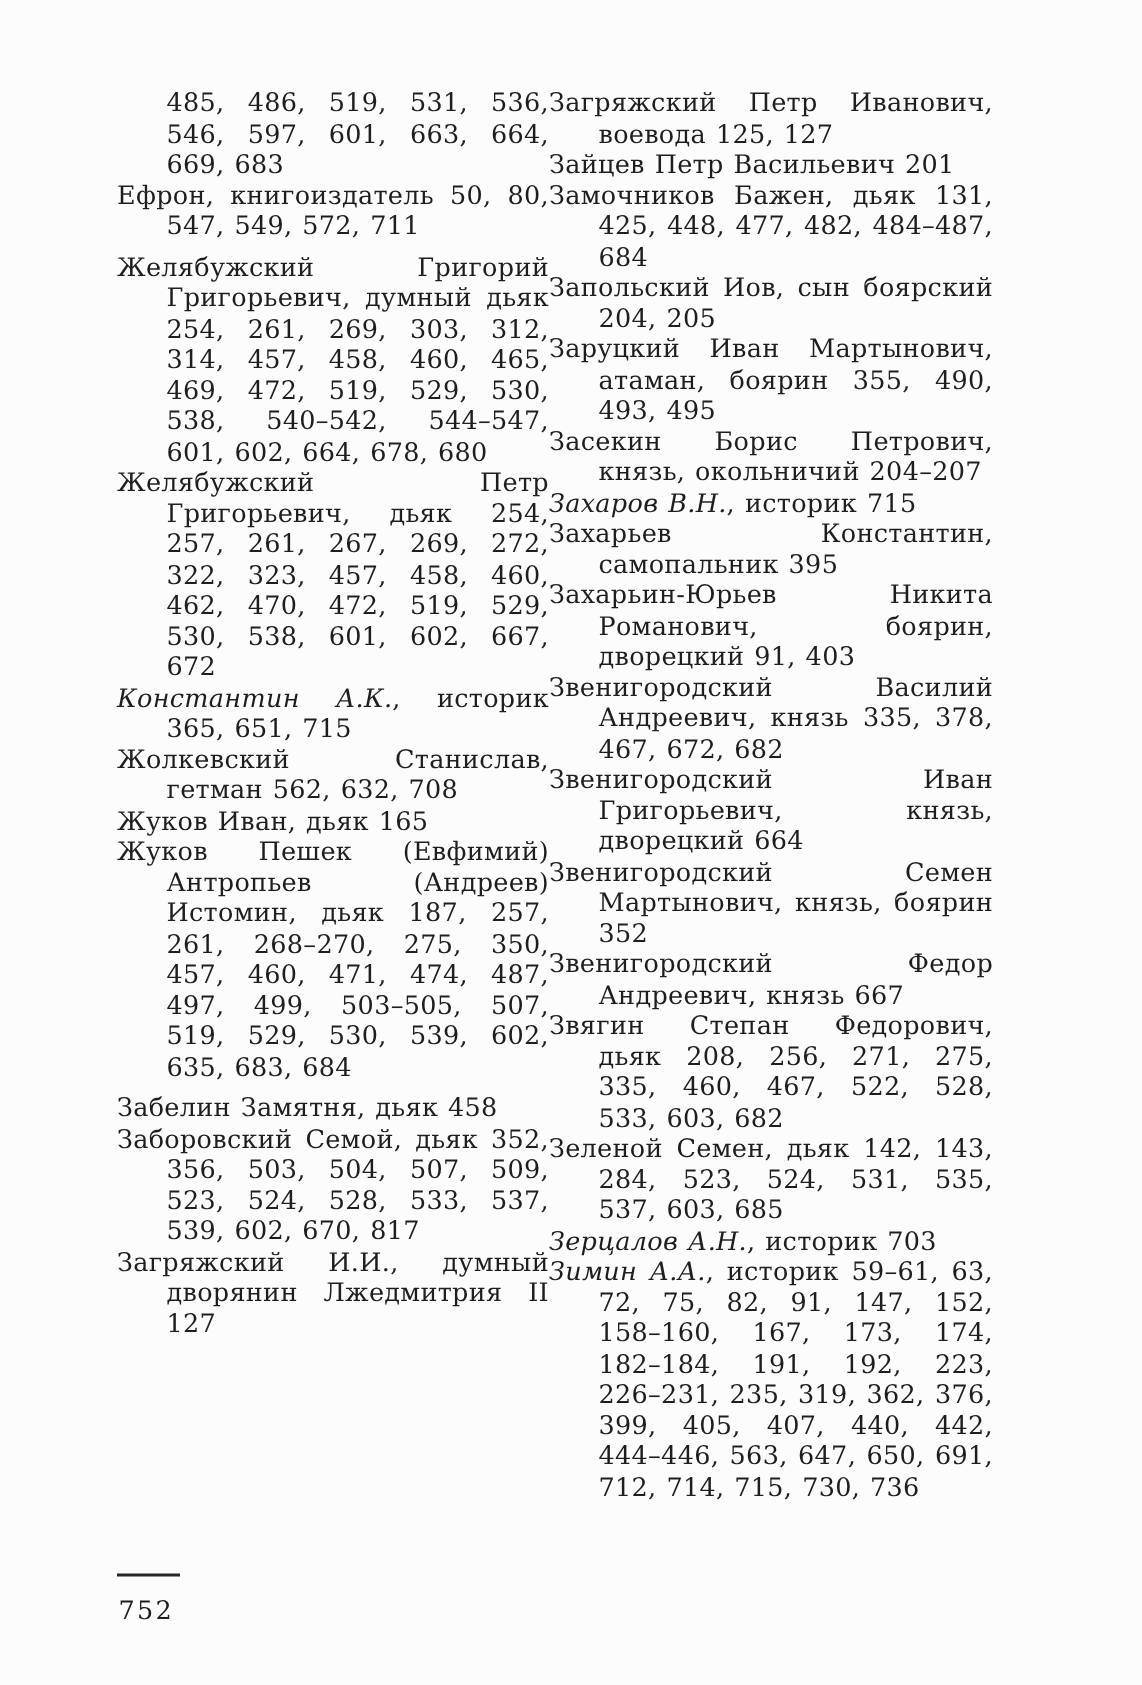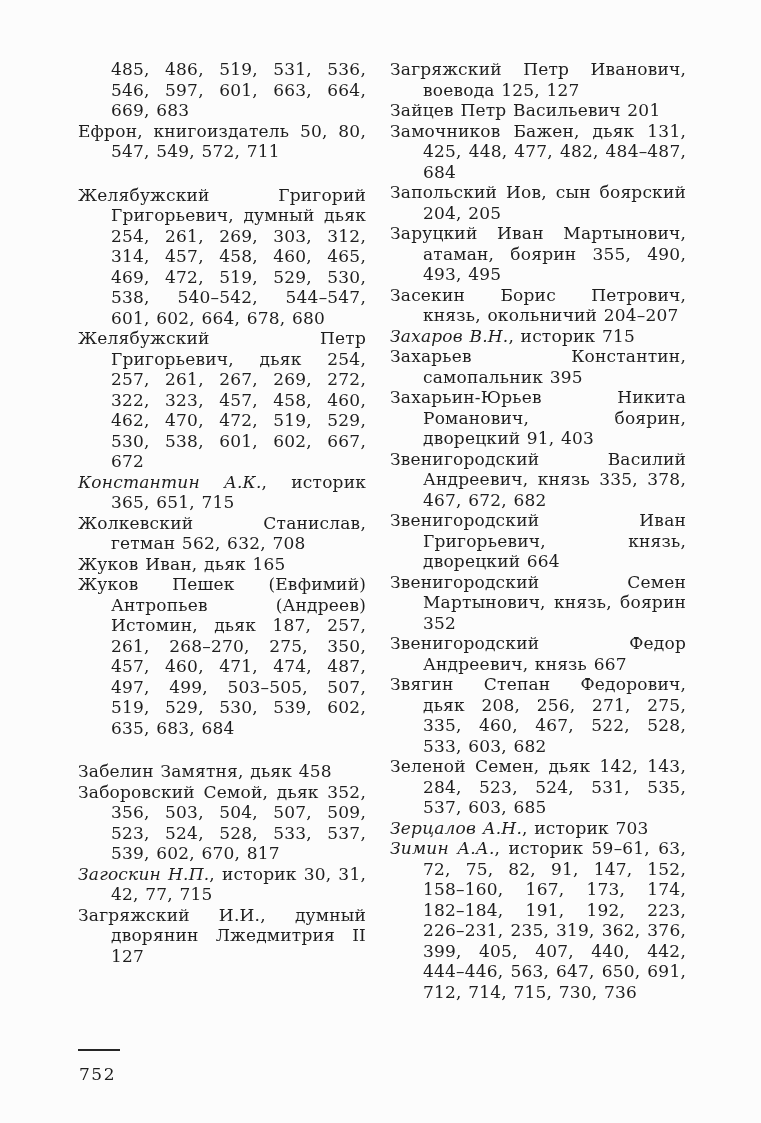--- a/index.html
+++ b/index.html
@@ -14,35 +14,34 @@
     background: #fcfcfc;
     font-family: "DejaVu Serif", "Liberation Serif", serif;
     color: #1e1e1e;
     overflow: hidden;
   }
   .columns {
     position: absolute;
     left: 78px;
     top: 59px;
     display: flex;
-    gap: 24px;
   }
   .col-left  { width: 288px; }
   .col-right { width: 296px; }
   .entry {
     margin: 0;
     font-size: 17px;
     line-height: 20.5px;
     text-align: justify;
     padding-left: 33px;
     text-indent: -33px;
     letter-spacing: 0.2px;
     word-spacing: 1px;
   }
-  .entry.gap { margin-top: 23px; }
+  .entry.gap { margin-top: 7px; }
   .entry.continued { text-indent: 0; }
   .entry-name.italic { font-style: italic; }
   .page-number {
     position: absolute;
     left: 78px;
     top: 1049px;
     font-size: 17px;
     letter-spacing: 1.5px;
     border-top: 2px solid #262626;
     padding: 13px 4px 0 1px;
@@ -57,21 +56,20 @@
         <p class="entry continued"><span class="entry-name"></span><span class="entry-text">485, 486, 519, 531, 536, 546, 597, 601, 663, 664, 669, 683</span></p>
         <p class="entry"><span class="entry-name">Ефрон</span><span class="entry-text">, книгоиздатель 50, 80, 547, 549, 572, 711</span></p>
         <p class="entry gap"><span class="entry-name">Желябужский Григорий Григорьевич</span><span class="entry-text">, думный дьяк 254, 261, 269, 303, 312, 314, 457, 458, 460, 465, 469, 472, 519, 529, 530, 538, 540–542, 544–547, 601, 602, 664, 678, 680</span></p>
         <p class="entry"><span class="entry-name">Желябужский Петр Григорьевич</span><span class="entry-text">, дьяк 254, 257, 261, 267, 269, 272, 322, 323, 457, 458, 460, 462, 470, 472, 519, 529, 530, 538, 601, 602, 667, 672</span></p>
         <p class="entry"><span class="entry-name italic">Константин А.К.</span><span class="entry-text">, историк 365, 651, 715</span></p>
         <p class="entry"><span class="entry-name">Жолкевский Станислав</span><span class="entry-text">, гетман 562, 632, 708</span></p>
         <p class="entry"><span class="entry-name">Жуков Иван</span><span class="entry-text">, дьяк 165</span></p>
         <p class="entry"><span class="entry-name">Жуков Пешек (Евфимий) Антропьев (Андреев) Истомин</span><span class="entry-text">, дьяк 187, 257, 261, 268–270, 275, 350, 457, 460, 471, 474, 487, 497, 499, 503–505, 507, 519, 529, 530, 539, 602, 635, 683, 684</span></p>
         <p class="entry gap"><span class="entry-name">Забелин Замятня</span><span class="entry-text">, дьяк 458</span></p>
         <p class="entry"><span class="entry-name">Заборовский Семой</span><span class="entry-text">, дьяк 352, 356, 503, 504, 507, 509, 523, 524, 528, 533, 537, 539, 602, 670, 817</span></p>
-        <p class="entry"><span class="entry-name italic">Загоскин Н.П.</span><span class="entry-text">, историк 30, 31, 42, 77, 715</span></p>
         <p class="entry"><span class="entry-name">Загряжский И.И.</span><span class="entry-text">, думный дворянин Лжедмитрия II 127</span></p>
       </div>
     <div class="col col-right" id="col-1">
         <p class="entry"><span class="entry-name">Загряжский Петр Иванович</span><span class="entry-text">, воевода 125, 127</span></p>
         <p class="entry"><span class="entry-name">Зайцев Петр Васильевич</span><span class="entry-text"> 201</span></p>
         <p class="entry"><span class="entry-name">Замочников Бажен</span><span class="entry-text">, дьяк 131, 425, 448, 477, 482, 484–487, 684</span></p>
         <p class="entry"><span class="entry-name">Запольский Иов</span><span class="entry-text">, сын боярский 204, 205</span></p>
         <p class="entry"><span class="entry-name">Заруцкий Иван Мартынович</span><span class="entry-text">, атаман, боярин 355, 490, 493, 495</span></p>
         <p class="entry"><span class="entry-name">Засекин Борис Петрович</span><span class="entry-text">, князь, окольничий 204–207</span></p>
         <p class="entry"><span class="entry-name italic">Захаров В.Н.</span><span class="entry-text">, историк 715</span></p>

